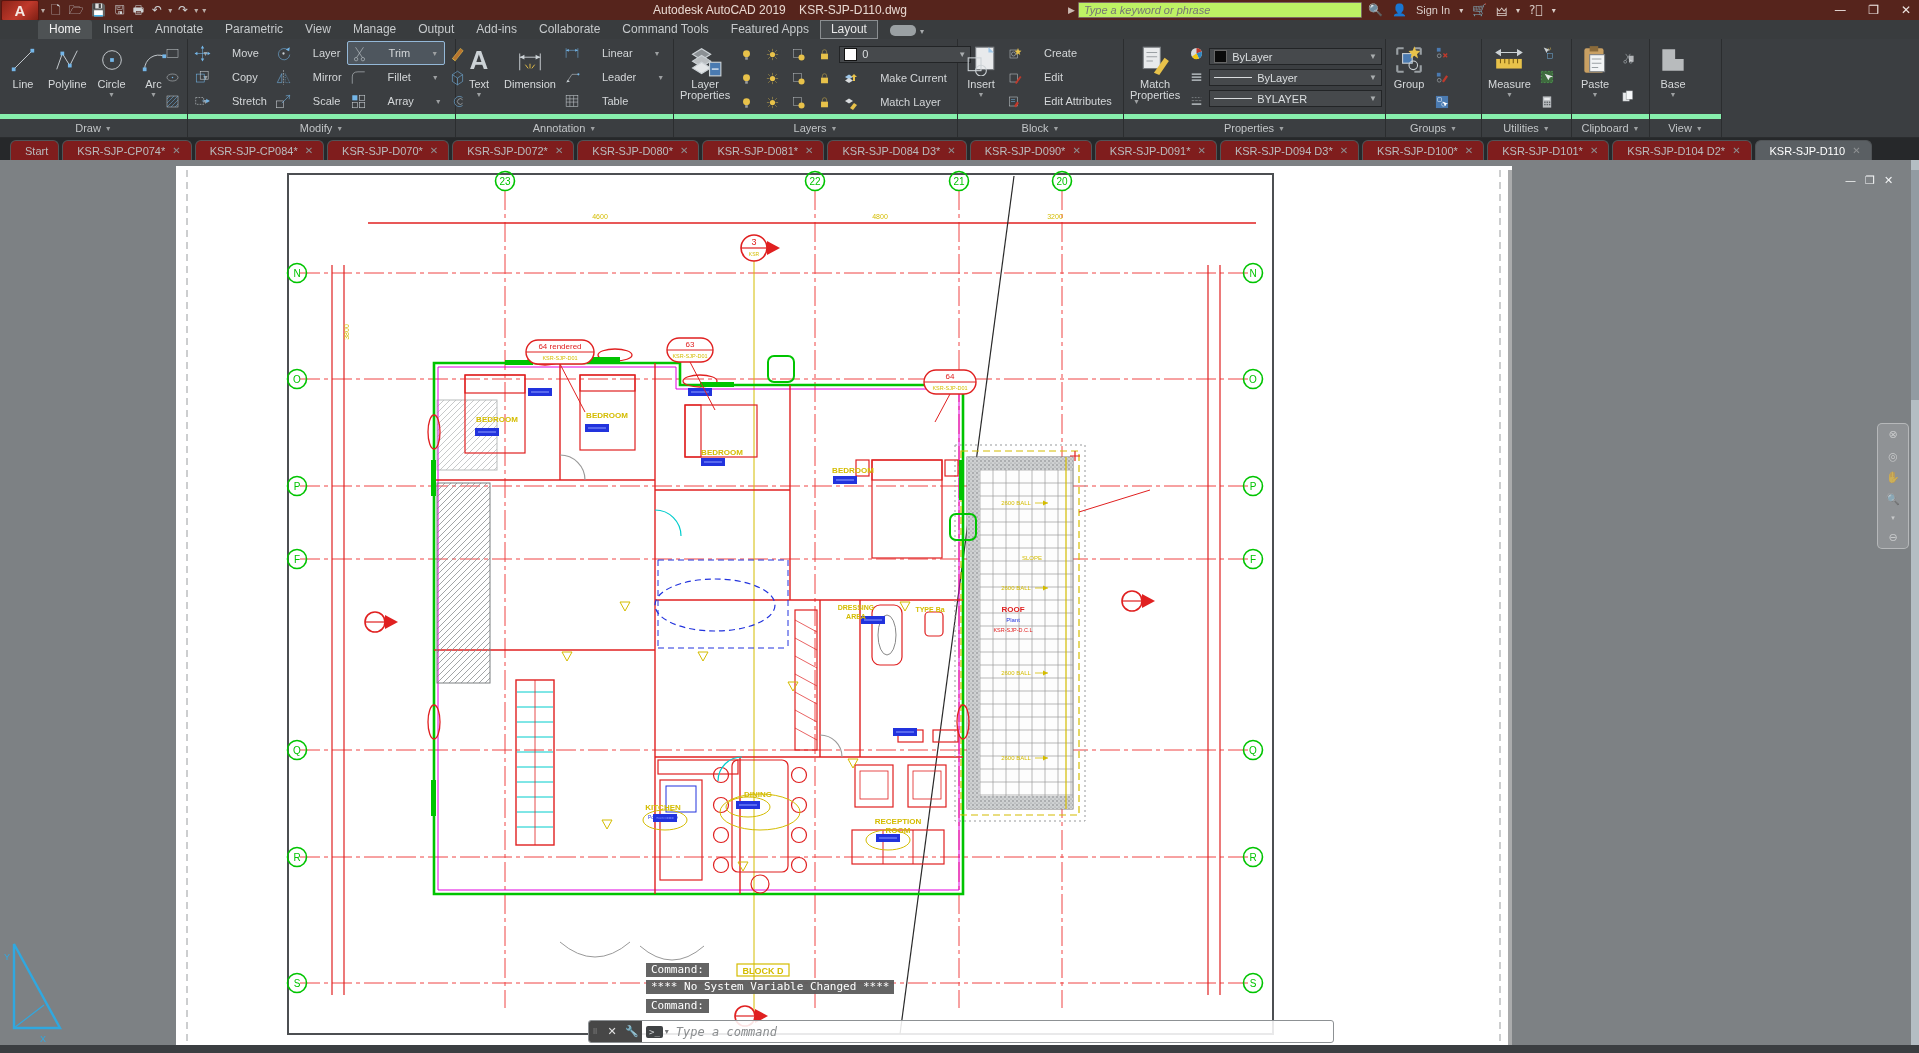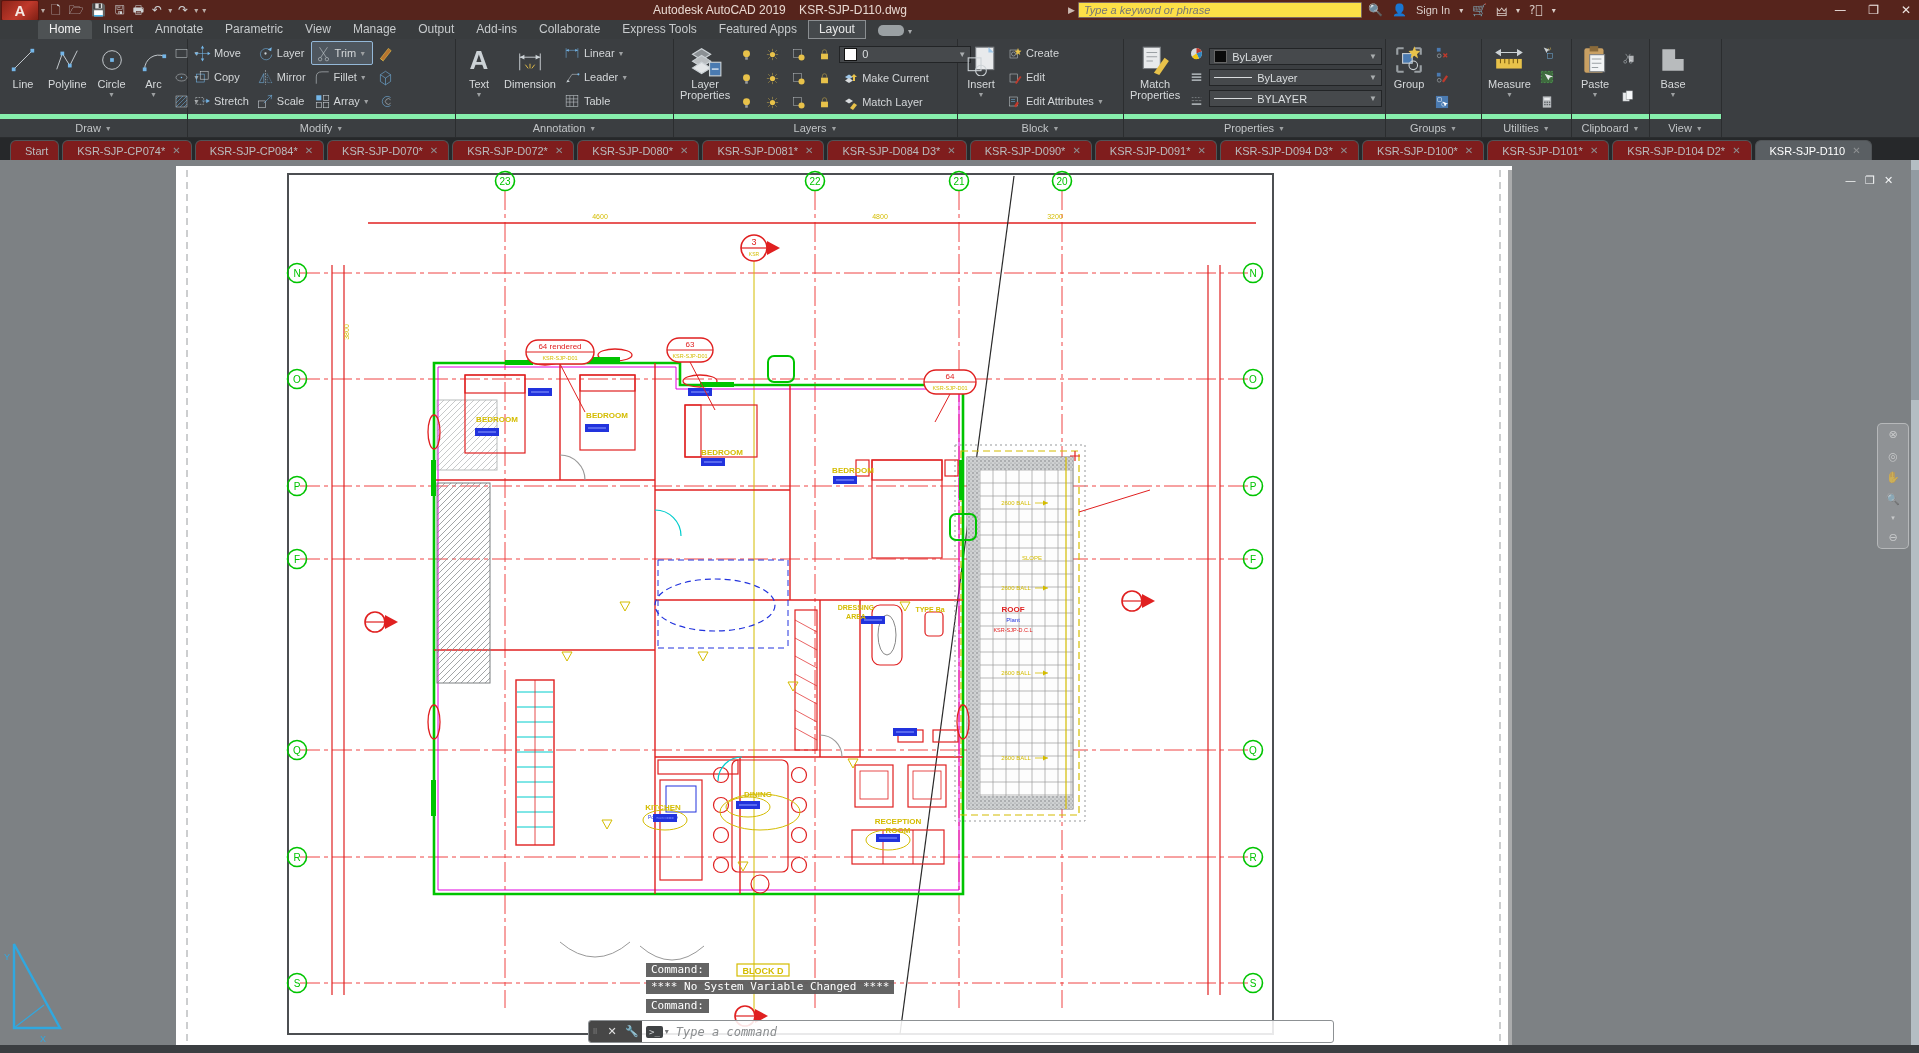--- a/index.html
+++ b/index.html
@@ -11,21 +11,21 @@
   #qat{position:absolute;left:0;top:0;height:20px;display:flex;align-items:center;}
   #logo{width:36px;height:19px;background:linear-gradient(135deg,#8a2318,#c0392b 55%,#7e1f14);
         color:#f4e9e4;font-weight:bold;font-size:15px;display:flex;align-items:center;justify-content:center;
         border:1px solid #5a1510;border-radius:2px;margin-left:1px;}
   .qat-ico{color:#cfd3d5;font-size:12px;margin:0 4px;font-family:"DejaVu Sans",sans-serif;line-height:20px;}
   .qat-caret{color:#b9aca7;font-size:8px;margin:0 2px;}
   #title-text{position:absolute;left:560px;top:0;width:440px;height:20px;line-height:20px;
         text-align:center;color:#e8d9d2;font-size:12px;white-space:pre;}
   #search-wrap{position:absolute;left:1068px;top:2px;display:flex;align-items:center;}
   #search-arrow{color:#cbb9b2;font-size:9px;margin-right:3px;}
-  #search-input{width:272px;height:14px;background:#fde047;border:1px solid #7d6a64;
+  #search-input{width:272px;height:14px;background:#bef264;border:1px solid #7d6a64;
         font-style:italic;font-size:11px;color:#555;padding:0 5px;border-radius:1px;}
   #infocenter{position:absolute;left:1368px;top:0;height:20px;display:flex;align-items:center;gap:9px;
         color:#d9cdc8;font-size:11px;}
   .ic-glyph{font-family:"DejaVu Sans",sans-serif;font-size:12px;color:#d9cdc8;}
   #win-buttons{position:absolute;right:8px;top:0;height:20px;display:flex;gap:22px;align-items:center;}
   .win-btn{color:#efe6e2;font-size:12px;font-family:"DejaVu Sans",sans-serif;line-height:20px;}
   
   #ribbon-tabs{position:absolute;left:0;top:20px;width:1919px;height:19px;background:#393c3e;
         display:flex;align-items:flex-end;padding-left:38px;box-sizing:border-box;}
   .rtab{color:#c7cacc;font-size:12px;padding:2px 11px 3px;cursor:default;white-space:nowrap;}
@@ -40,21 +40,21 @@
   .panel{height:98px;border-right:1px solid #2b2d2f;box-sizing:border-box;display:flex;flex-direction:column;flex:0 0 auto;}
   .panel-body{flex:1 1 auto;display:flex;align-items:stretch;padding:2px 3px 0;gap:2px;box-sizing:border-box;}
   .panel-label{height:18px;display:flex;align-items:center;justify-content:center;gap:4px;
         color:#c2c5c7;font-size:11px;border-top:5px solid #86efac;}
   .panel-label .caret{font-size:7px;color:#9da0a2;}
   .bigbtn{display:flex;flex-direction:column;align-items:center;justify-content:flex-start;
         color:#d6d9db;font-size:11px;padding:1px 3px;gap:1px;}
   .bigbtn .bicon{width:34px;height:36px;display:flex;align-items:center;justify-content:center;}
   .bigbtn .blabel{text-align:center;line-height:11px;white-space:pre-line;}
   .bigbtn .bcaret{font-size:7px;color:#9da0a2;}
-  .smallbtn{display:flex;align-items:center;gap:3px;color:#d4d7d9;font-size:11px;
+  .smallbtn{display:flex;align-items:center;gap:21px;color:#d4d7d9;font-size:11px;
         padding:1px 3px;height:24px;box-sizing:border-box;white-space:nowrap;}
   .smallbtn .sicon{width:17px;height:17px;display:flex;align-items:center;justify-content:center;}
   .smallbtn .caret{font-size:7px;color:#9da0a2;}
   .sel{border:1px solid #94b8d8;background:#4e565e;border-radius:2px;}
   .col{display:flex;flex-direction:column;justify-content:flex-start;}
   .microcol{display:flex;flex-direction:column;justify-content:space-around;align-items:center;width:22px;}
   .dropdown{height:17px;background:#46494c;border:1px solid #222426;display:flex;align-items:center;
         color:#dcdfe1;font-size:11px;padding:0 4px;gap:5px;box-sizing:border-box;}
   .dropdown .dd-caret{margin-left:auto;font-size:8px;color:#aaadaf;}
   .swatch{width:11px;height:11px;background:#fff;border:1px solid #111;}
@@ -151,21 +151,21 @@
   <div id="ribbon-tabs">
       <span class="rtab active">Home</span>
       <span class="rtab">Insert</span>
       <span class="rtab">Annotate</span>
       <span class="rtab">Parametric</span>
       <span class="rtab">View</span>
       <span class="rtab">Manage</span>
       <span class="rtab">Output</span>
       <span class="rtab">Add-ins</span>
       <span class="rtab">Collaborate</span>
-      <span class="rtab">Express Tools</span>
+      <span class="rtab">Command Tools</span>
       <span class="rtab">Featured Apps</span>
       <span class="rtab boxed">Layout</span>
       <span id="ribbon-pill"></span>
       <span id="ribbon-pill-caret">▾</span>
     </div>
 
   <div id="ribbon">
       <div class="panel" style="width: 188px;">
         <div class="panel-body">
           <div class="bigbtn">

